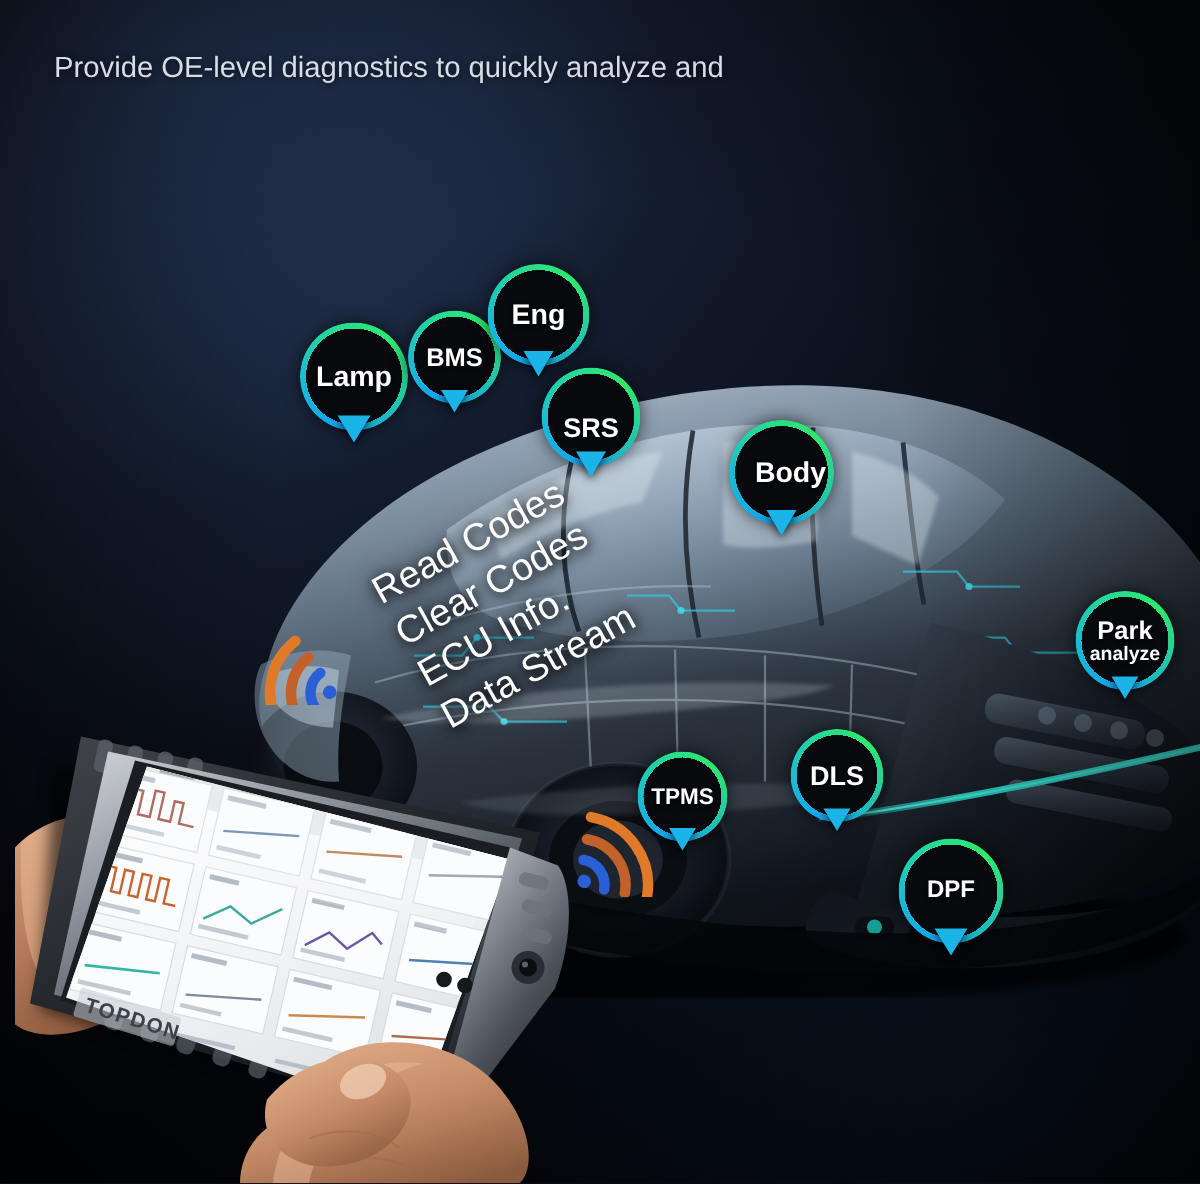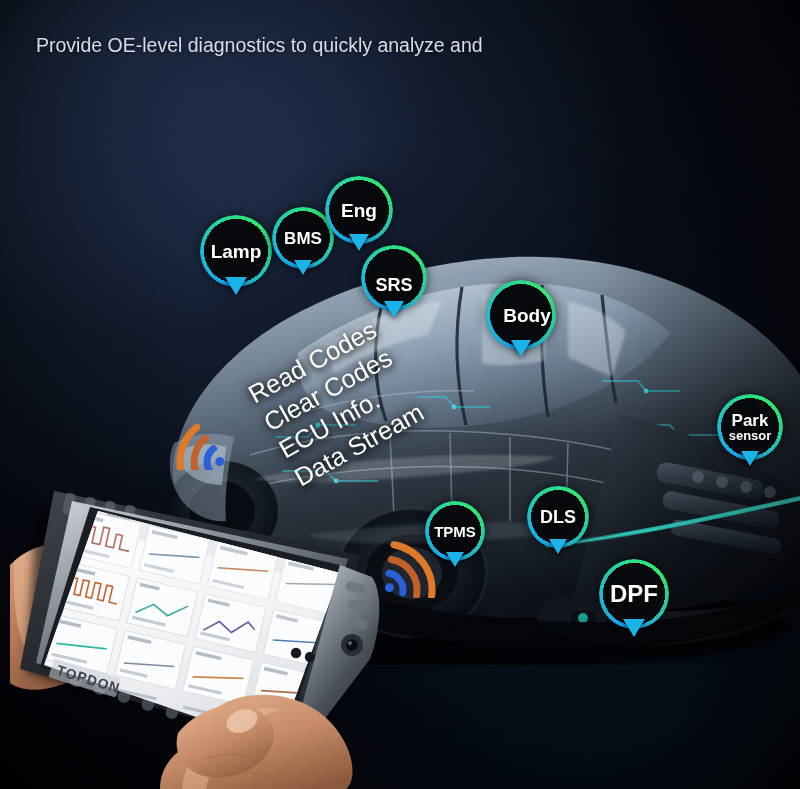--- a/index.html
+++ b/index.html
@@ -531,21 +531,21 @@
       <div class="lbl" style="font-size:19px;margin-left:12px;">Body</div>
       <div class="tail" style="bottom:-11px;border-left:10px solid transparent;border-right:10px solid transparent;border-top:17px solid #1ab4e8;"></div>
     </div>
   </div>
 
 
   <div class="pin" style="left:721px; top:398px;">
     <div class="bubble" style="width:58px;height:58px;">
       <div class="ring"></div>
       <div class="lbl" style="font-size:17px;">Park</div>
-      <div class="lbl2" style="font-size:13px;">sensor</div>
+      <div class="lbl2" style="font-size:13px;">analyze</div>
       <div class="tail" style="bottom:-10px;border-left:9px solid transparent;border-right:9px solid transparent;border-top:15px solid #1ab4e8;"></div>
     </div>
   </div>
 
   <div class="pin" style="left:429px; top:505px;">
     <div class="bubble" style="width:52px;height:52px;">
       <div class="ring"></div>
       <div class="lbl" style="font-size:15px;">TPMS</div>
       <div class="tail" style="bottom:-10px;border-left:9px solid transparent;border-right:9px solid transparent;border-top:15px solid #1ab4e8;"></div>
     </div>
@@ -555,21 +555,21 @@
     <div class="bubble" style="width:54px;height:54px;">
       <div class="ring"></div>
       <div class="lbl" style="font-size:18px;">DLS</div>
       <div class="tail" style="bottom:-10px;border-left:9px solid transparent;border-right:9px solid transparent;border-top:15px solid #1ab4e8;"></div>
     </div>
   </div>
 
   <div class="pin" style="left:603px; top:563px;">
     <div class="bubble" style="width:62px;height:62px;">
       <div class="ring"></div>
-      <div class="lbl" style="font-size:24px;">DPF</div>
+      <div class="lbl" style="font-size:16px;">DPF</div>
       <div class="tail" style="bottom:-12px;border-left:11px solid transparent;border-right:11px solid transparent;border-top:18px solid #1ab4e8;"></div>
     </div>
   </div>
 
   <div id="header">
     <div id="subtitle">
       <span>Provide OE-level diagnostics to quickly analyze and</span>
     </div>
   </div>
 </div>

